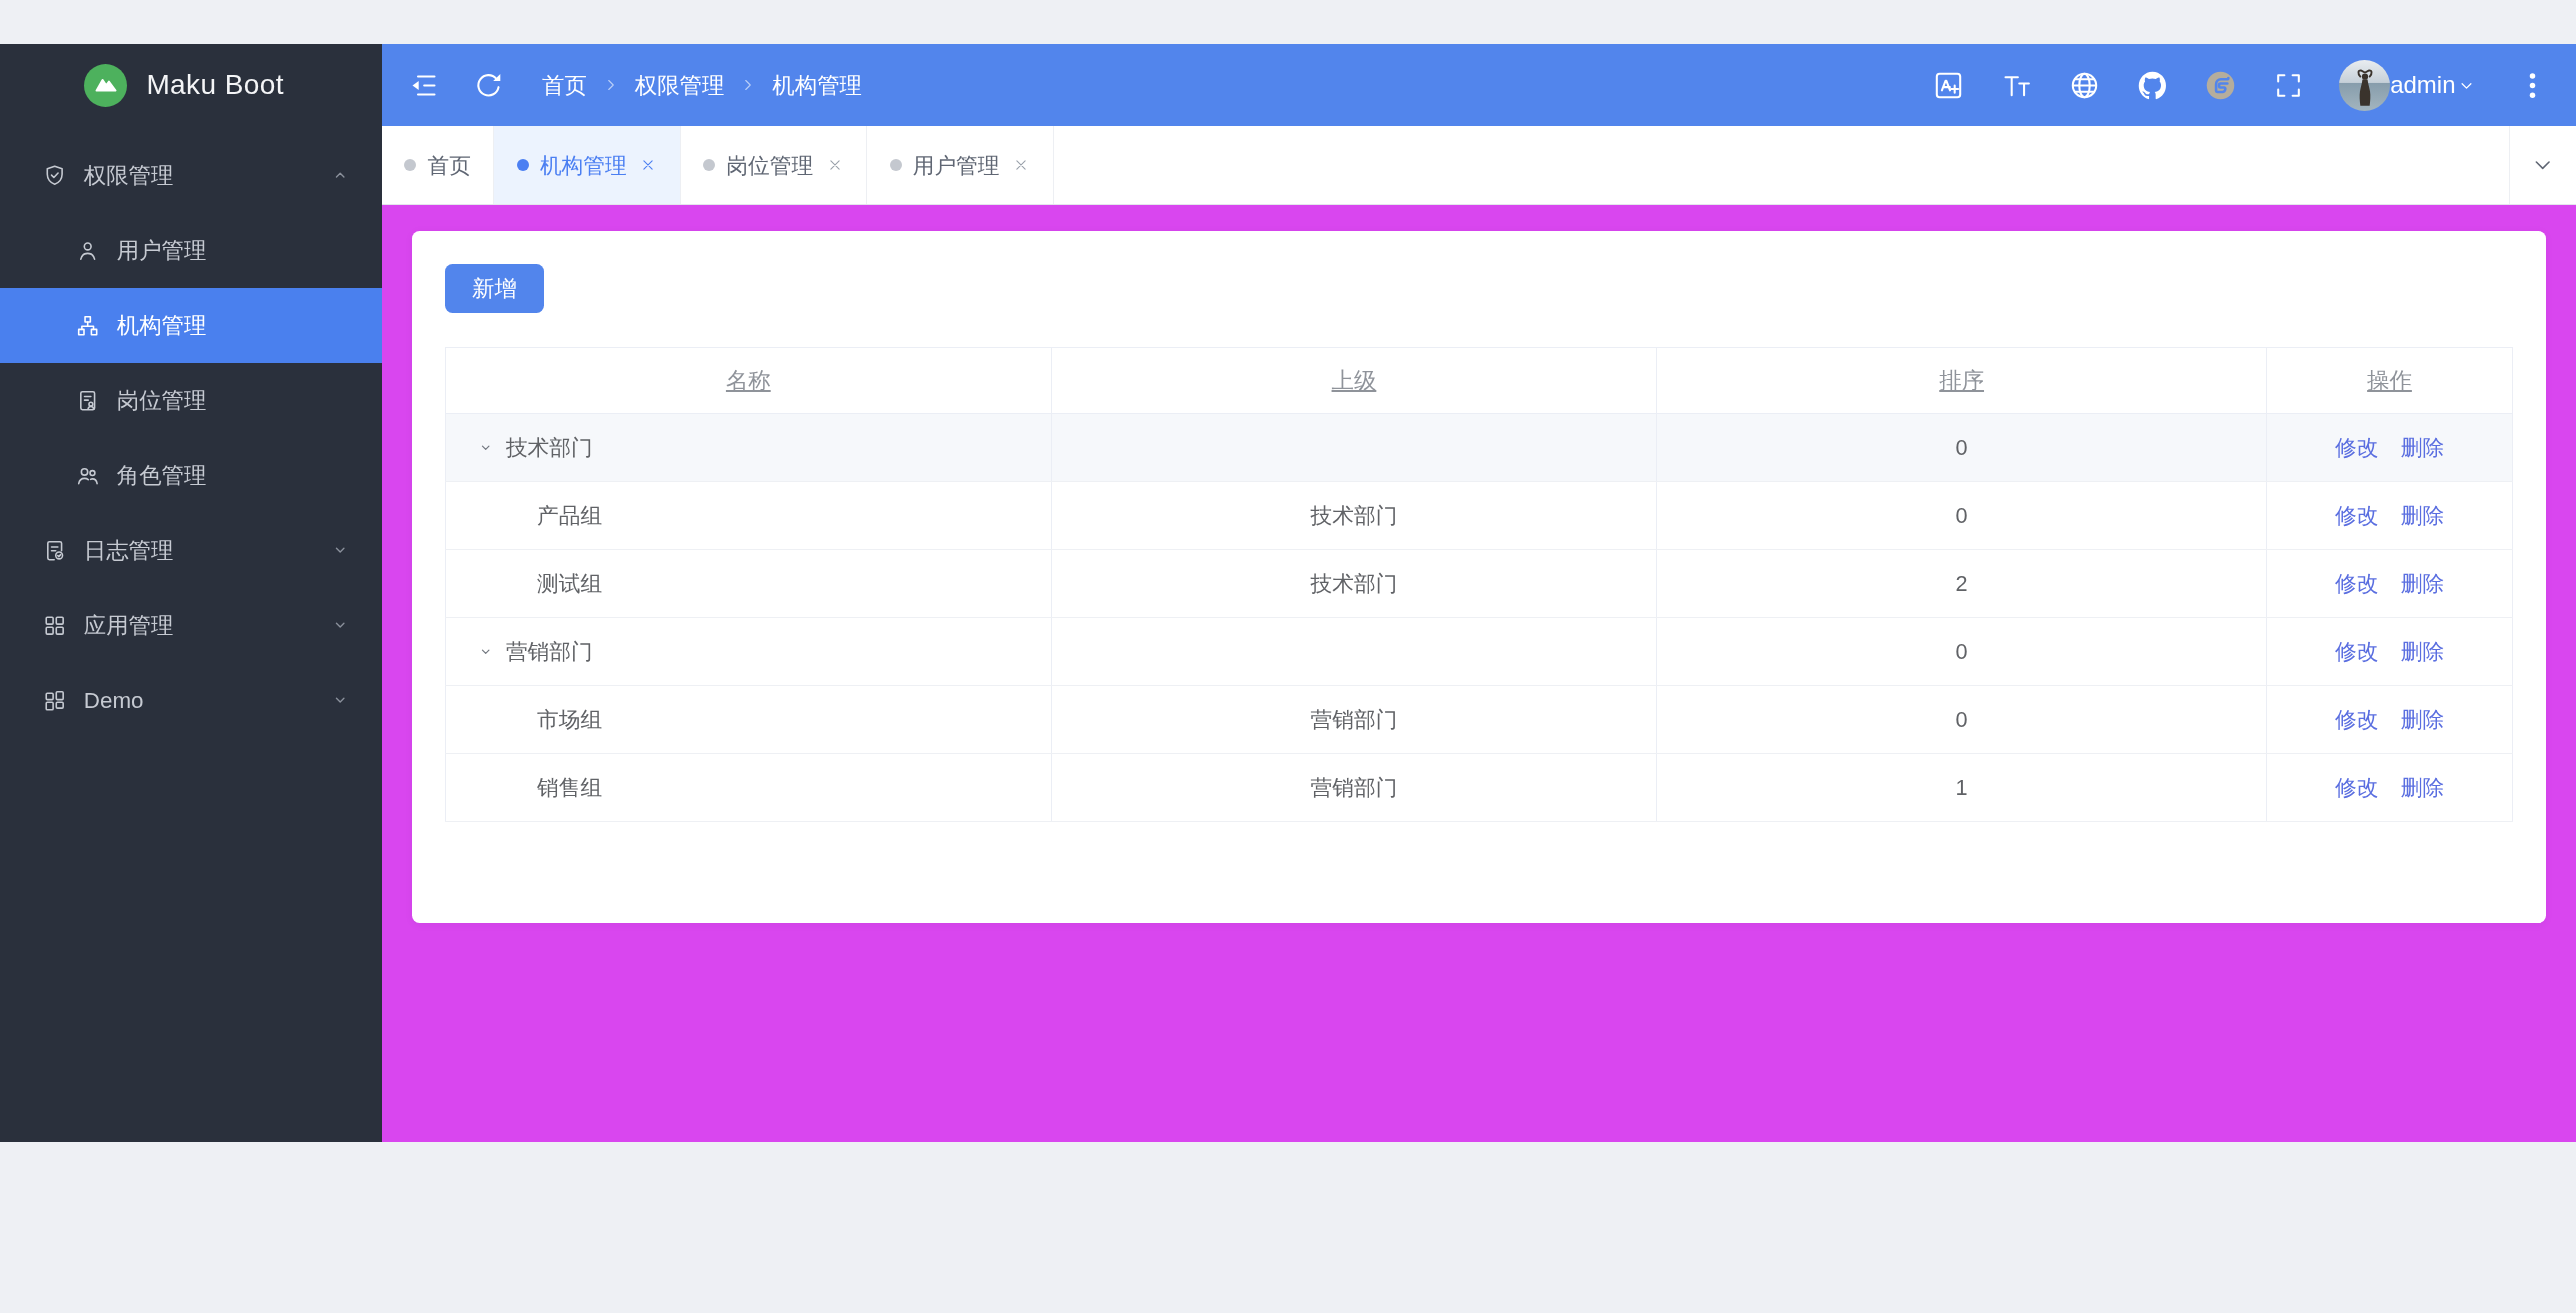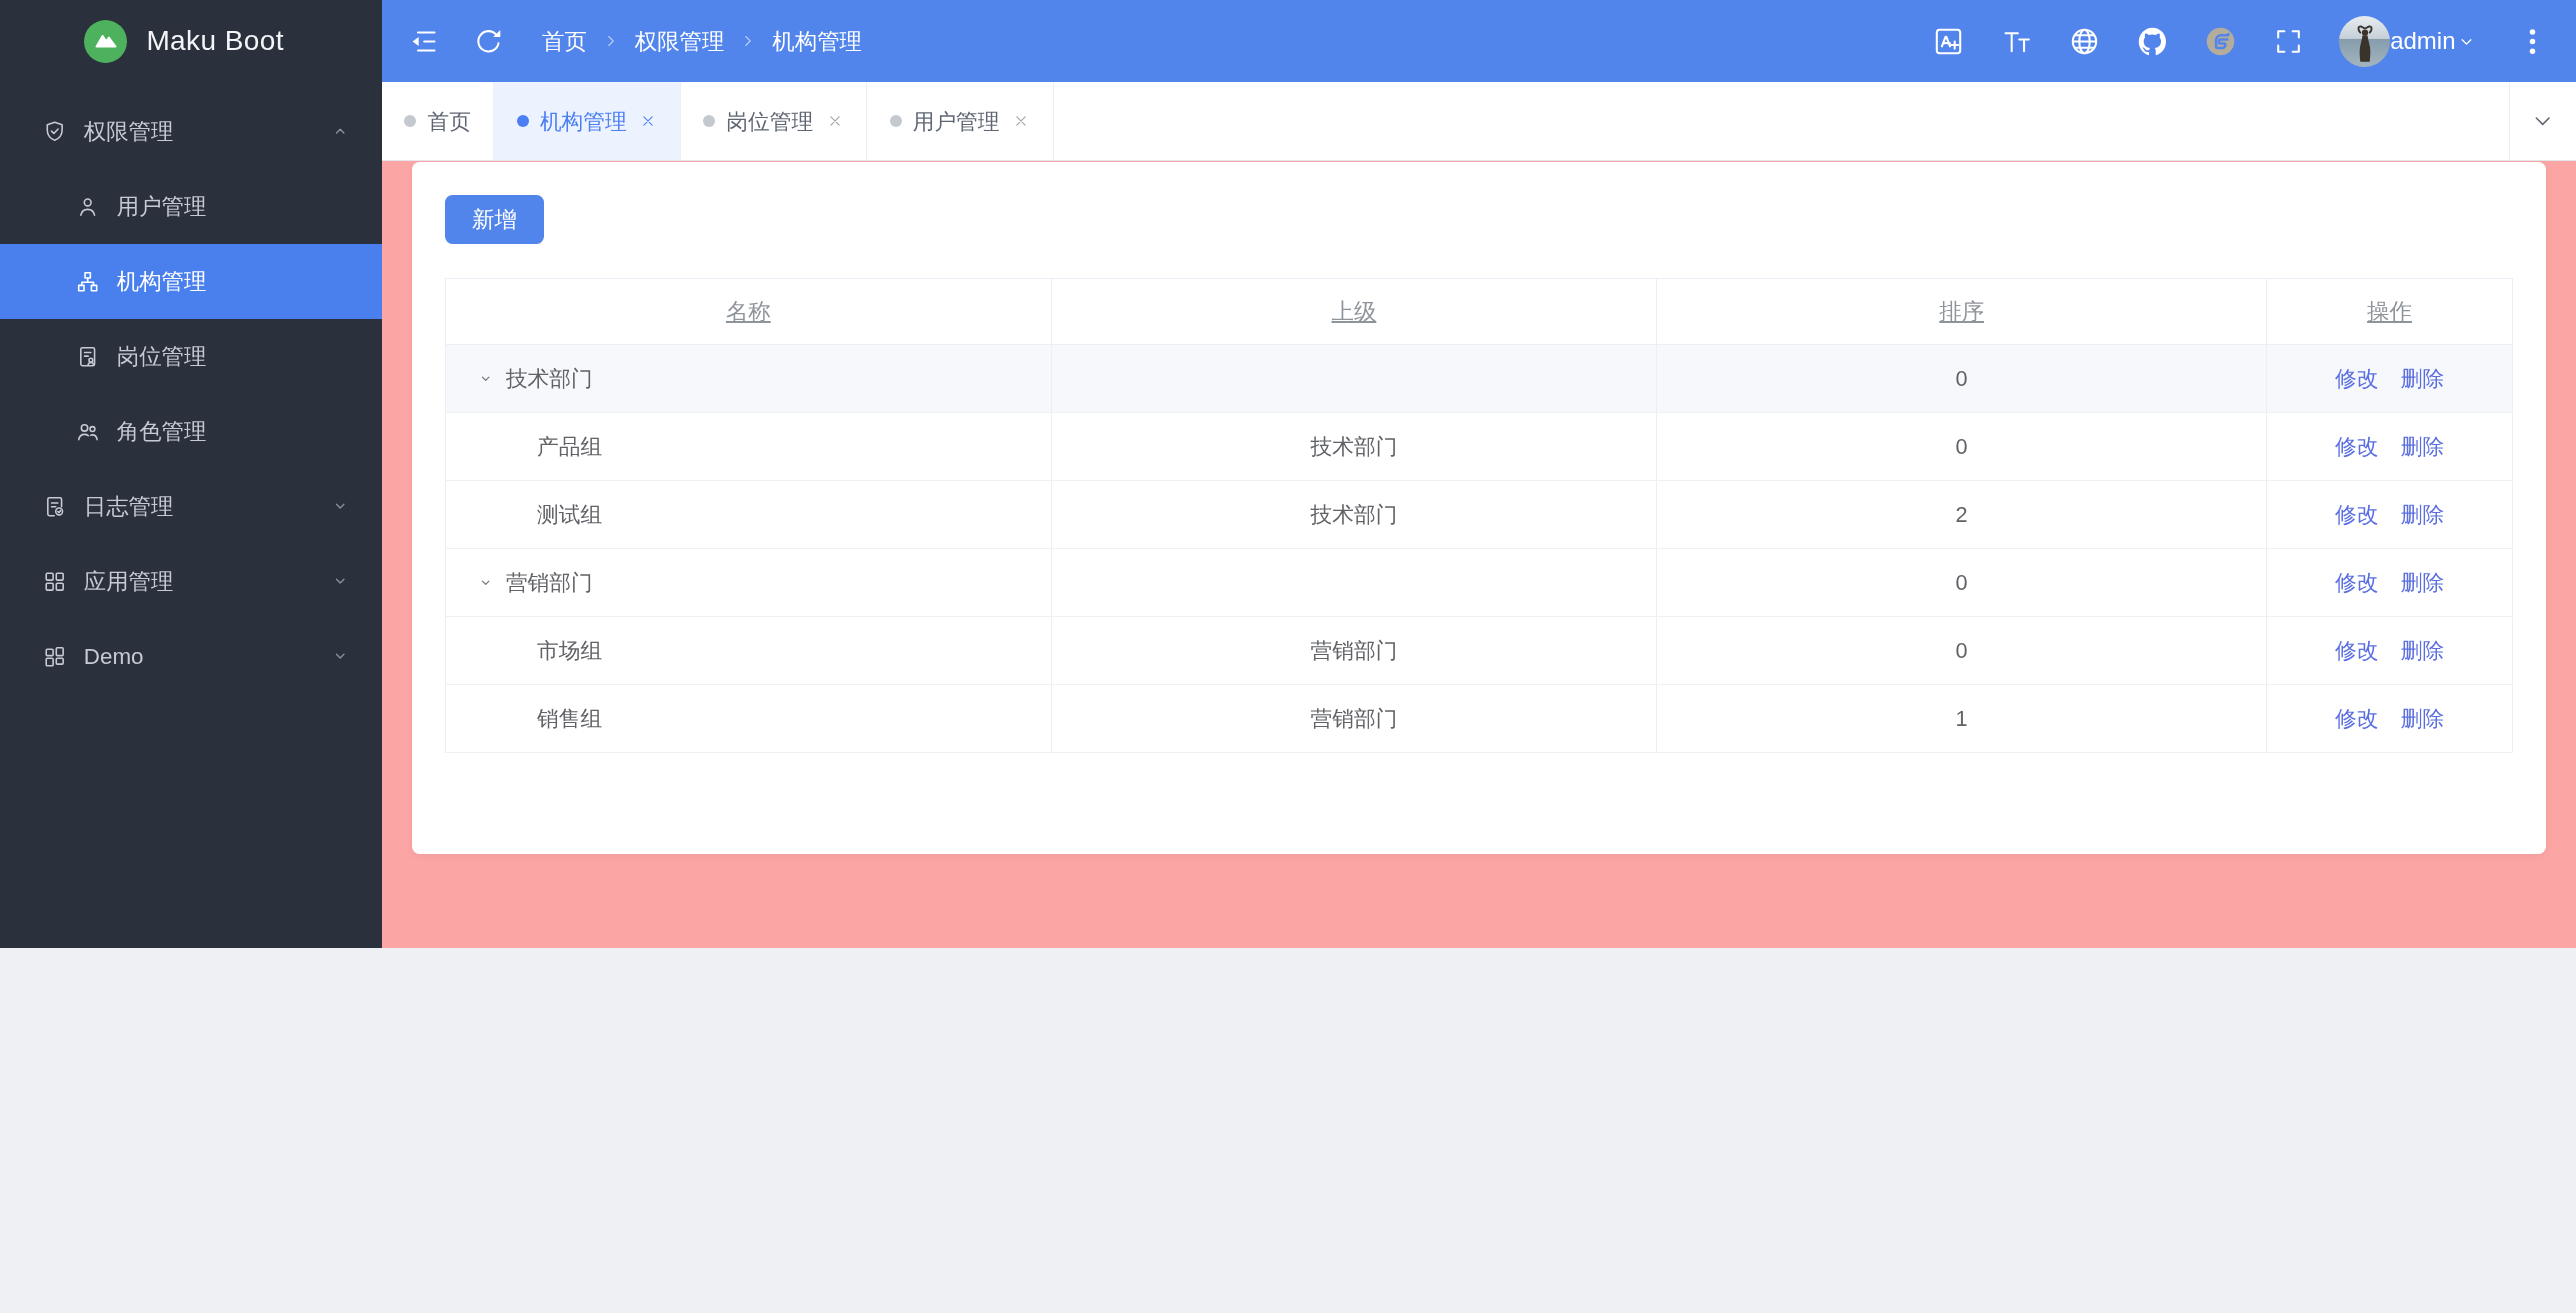--- a/index.html
+++ b/index.html
@@ -1,17 +1,17 @@
 <!DOCTYPE html>
 <html style="font-size:12px"><head>
 <meta charset="utf-8">
 <style>
   html,body{margin:0;padding:0;background:#eef0f4;}
   body{width:2576px;height:1313px;font-family:"Liberation Sans","DejaVu Sans",sans-serif;-webkit-font-smoothing:antialiased;}
-  .app{display:flex;width:2576px;height:948px;overflow:hidden;}
+  .app{display:flex;width:2576px;height:1098px;overflow:hidden;margin-top:44px;}
 
   
   .sidebar{width:382px;flex-shrink:0;background:#2a303c;color:#c6cad2;display:flex;flex-direction:column;}
   .logo{height:82px;display:flex;align-items:center;padding-left:84px;gap:19.4px;cursor:pointer;}
   .logo-badge{width:43px;height:43px;border-radius:50%;background:#4db15d;display:flex;align-items:center;justify-content:center;flex-shrink:0;}
   .logo-badge svg{width:28px;height:28px;}
   .logo-text{font-size:28px;color:#f4f5f7;font-weight:500;letter-spacing:0.4px;white-space:nowrap;}
   .menu{padding-top:12px;}
   .m-item{height:75px;display:flex;align-items:center;padding:0 31px 0 42px;cursor:pointer;font-size:22.4px;color:#c6cad2;}
   .m-item.sub{padding-left:75px;}
@@ -47,21 +47,21 @@
   .tab .dot{width:12px;height:12px;border-radius:50%;background:#c4c8cf;flex-shrink:0;}
   .tab.active{background:#ecf3fe;color:#4b7ff2;}
   .tab.active .dot{background:#4b7ff2;}
   .tab .x{width:18px;height:18px;margin-left:1.5px;color:#9aa1ab;cursor:pointer;}
   .tab.active .x{color:#4b7ff2;}
   .tab-fill{flex:1;border-right:0.7px solid #edeff3;}
   .tab-dd{width:66px;display:flex;align-items:center;justify-content:center;color:#5f6673;cursor:pointer;}
   .tab-dd svg{width:25.4px;height:25.4px;}
 
   
-  .content{flex:1;background:#fca5a5;padding:1px 30px;overflow:hidden;}
+  .content{flex:1;background:#d946ef;padding:26px 30px;overflow:hidden;}
   .card{background:#fff;border-radius:7.5px;padding:33px;height:692px;box-sizing:border-box;box-shadow:0 1.5px 9px rgba(31,45,61,.05);}
   .btn-add{height:49px;padding:0 27px;background:#5285ec;color:#fff;border:none;border-radius:7.5px;font-size:22.4px;cursor:pointer;margin-bottom:34px;font-family:inherit;}
 
   table.grid{width:100%;border-collapse:collapse;font-size:21.7px;color:#606266;table-layout:fixed;}
   .grid th{height:63px;font-weight:500;color:#8f939a;font-size:22.4px;border:0.7px solid #ebeef5;background:#fff;text-align:center;text-decoration:underline;}
   .grid td{height:67px;padding:0 18px;text-align:center;border:0.7px solid #eef0f4;border-left:0.7px solid #ebeef5;border-right:0.7px solid #ebeef5;background:#fff;overflow:hidden;}
   .grid tr.hovered td{background:#f6f8fb;}
   .grid td.c-name{text-align:left;padding-left:30px;}
   .tree{display:flex;align-items:center;gap:10.5px;}
   .tree .arrow{width:19.4px;height:19.4px;color:#72777f;flex-shrink:0;cursor:pointer;}

